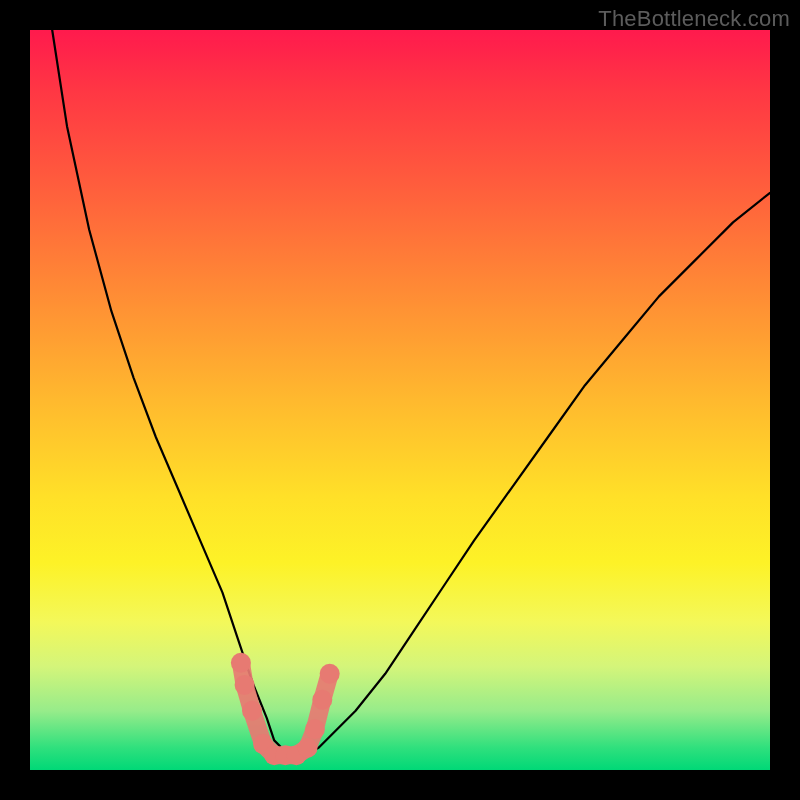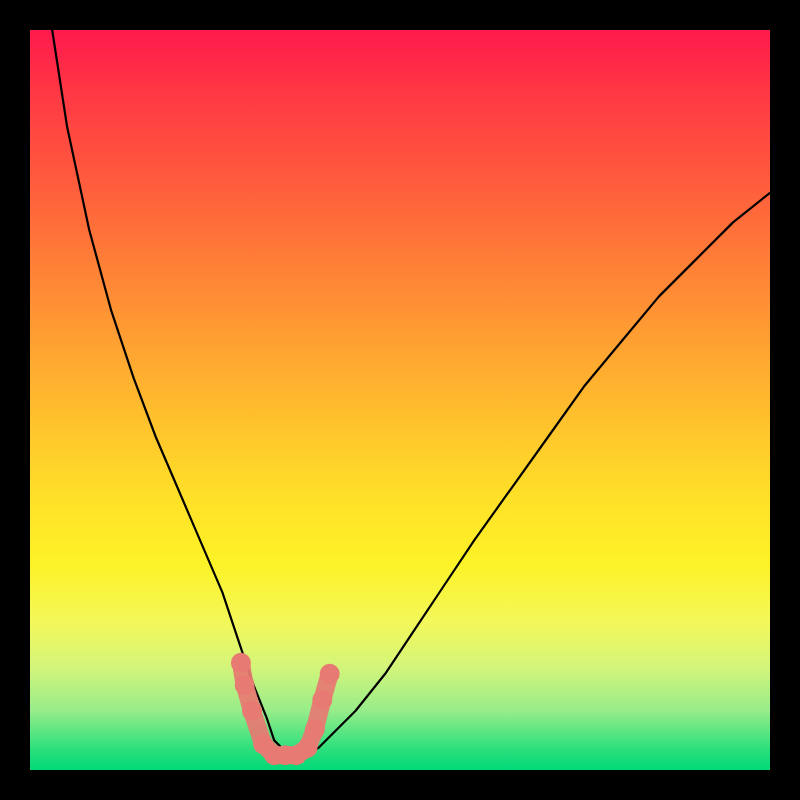--- a/index.html
+++ b/index.html
@@ -77,13 +77,14 @@
           <circle cx="244.2" cy="725.2" r="10" fill="#e77a72" stroke="#c9635b" stroke-width="0"></circle>
           <circle cx="255.3" cy="725.2" r="10" fill="#e77a72" stroke="#c9635b" stroke-width="0"></circle>
           <circle cx="266.4" cy="725.2" r="10" fill="#e77a72" stroke="#c9635b" stroke-width="0"></circle>
           <circle cx="277.5" cy="717.8" r="10" fill="#e77a72" stroke="#c9635b" stroke-width="0"></circle>
           <circle cx="284.9" cy="699.3" r="10" fill="#e77a72" stroke="#c9635b" stroke-width="0"></circle>
           <circle cx="292.3" cy="669.7" r="10" fill="#e77a72" stroke="#c9635b" stroke-width="0"></circle>
           <circle cx="299.7" cy="643.8" r="10" fill="#e77a72" stroke="#c9635b" stroke-width="0"></circle>
         </g>
     </svg>
   </div>
+  <div class="watermark">TheBottleneck.com</div>
 </div>
 
 </body></html>

